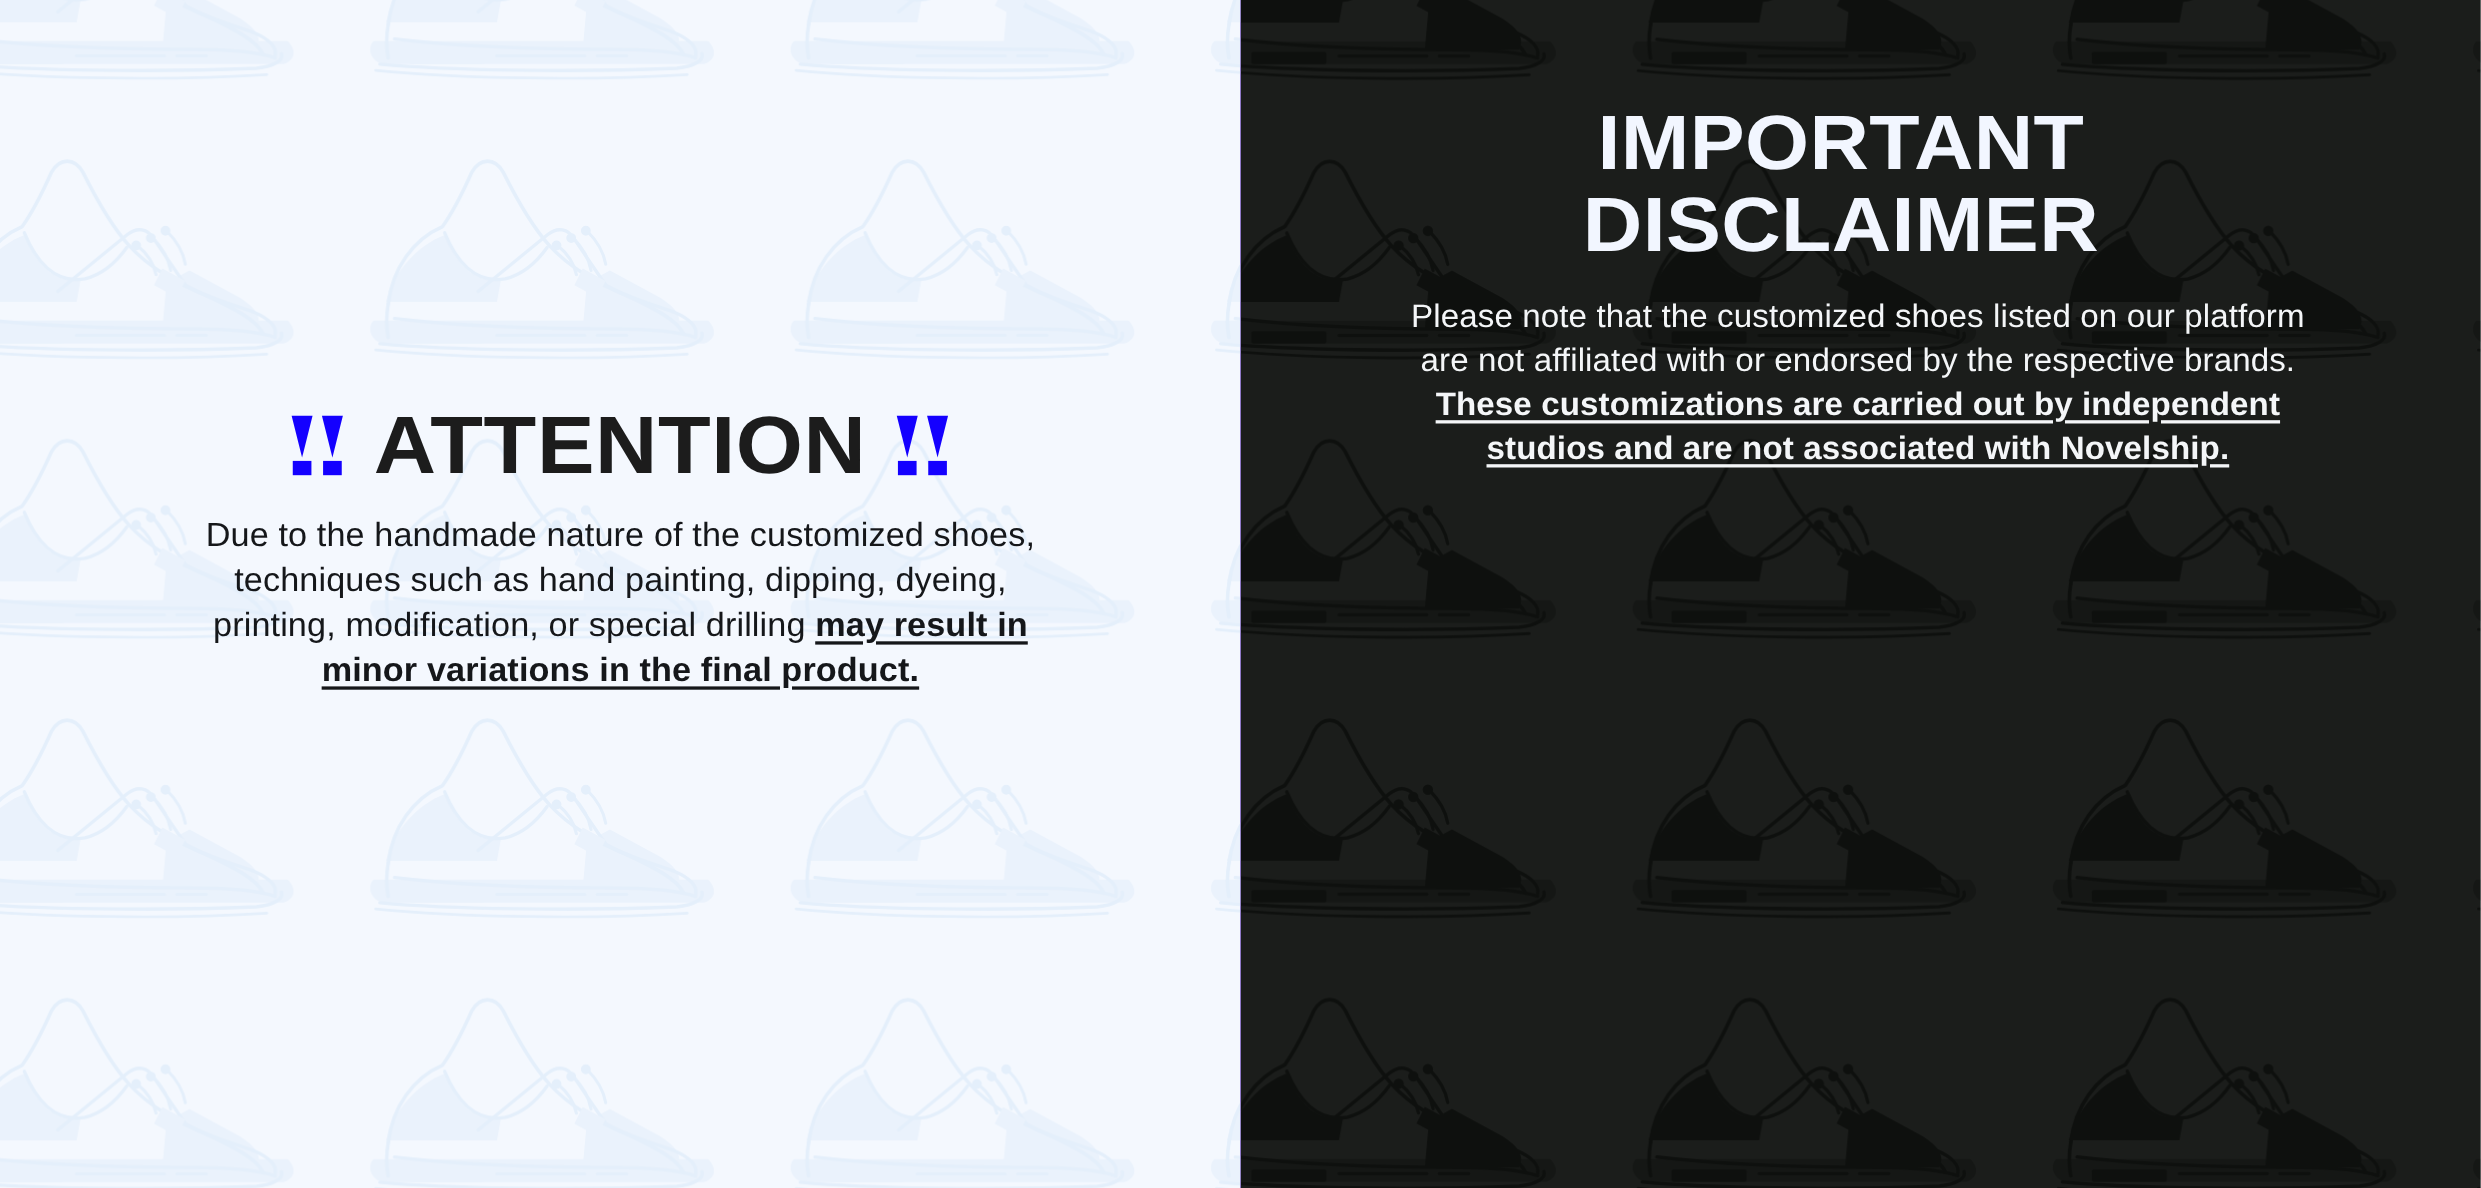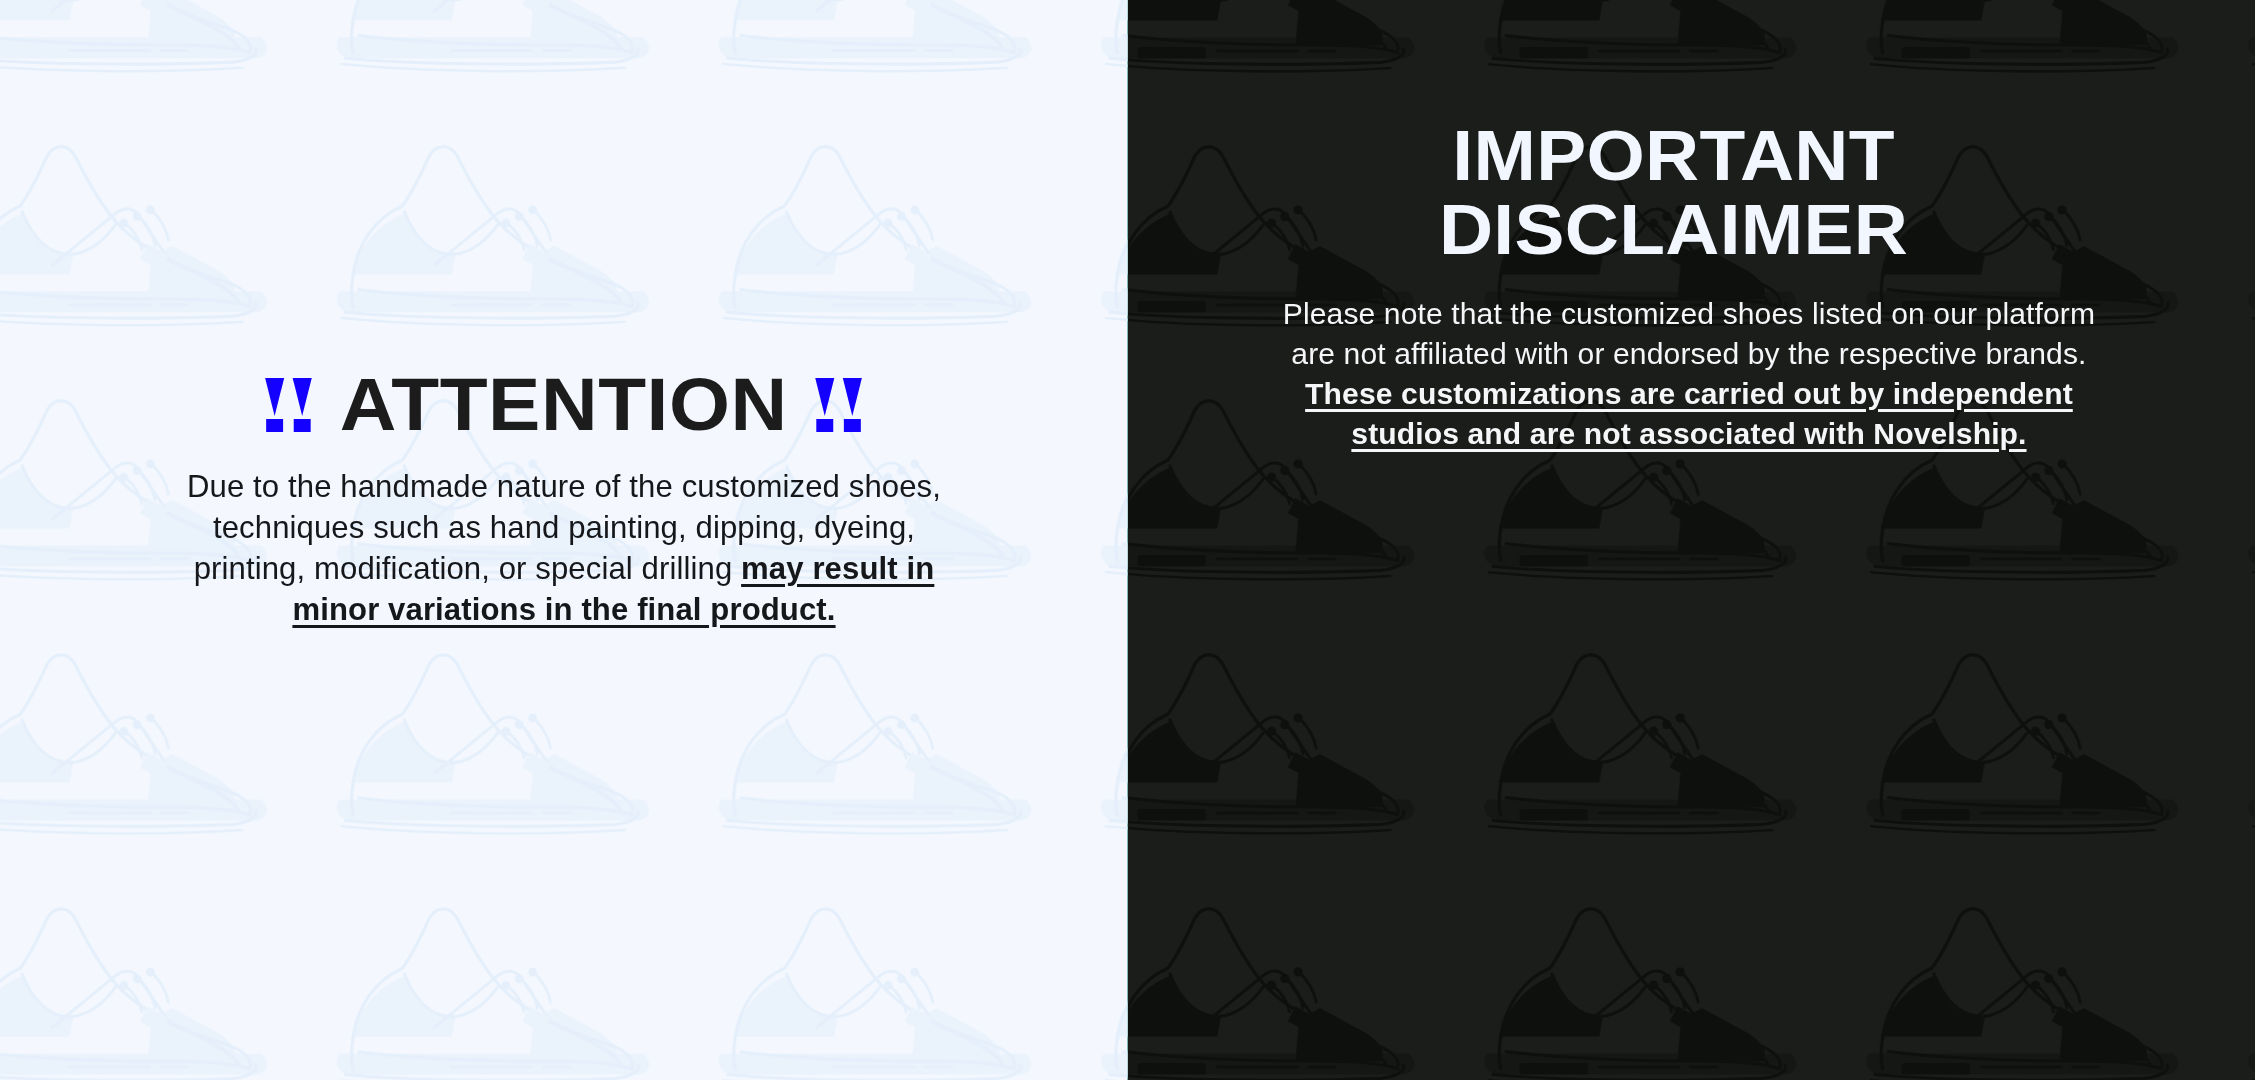--- a/index.html
+++ b/index.html
@@ -40,21 +40,21 @@
   }
 
   .panel-content {
     position:relative;
     z-index:2;
     width:100%;
     text-align:center;
   }
 
   
-  .panel-light { background:#0f766e; }
+  .panel-light { background:#8b5cf6; }
 
   .panel-light .panel-content { padding-top:368px; }
 
   .headline-attention {
     font-size:74px;
     line-height:1.0;
     font-weight:700;
     letter-spacing:0.5px;
     color:#1C1C1C;
     white-space:nowrap;
@@ -107,21 +107,21 @@
   .body-light .emph {
     font-weight:700;
     text-decoration:underline;
     text-underline-offset:5px;
     text-decoration-thickness:2.6px;
   }
 
   
   .panel-dark { background:#1B1D1B; }
 
-  .panel-dark .panel-content { padding-top:120px; }
+  .panel-dark .panel-content { padding-top:94px; }
 
   .headline-disclaimer {
     font-size:70px;
     line-height:1.055;
     font-weight:700;
     letter-spacing:0.3px;
     color:#F2F6FF;
     transform:scaleX(1.07);
     padding-right:34px;
   }

